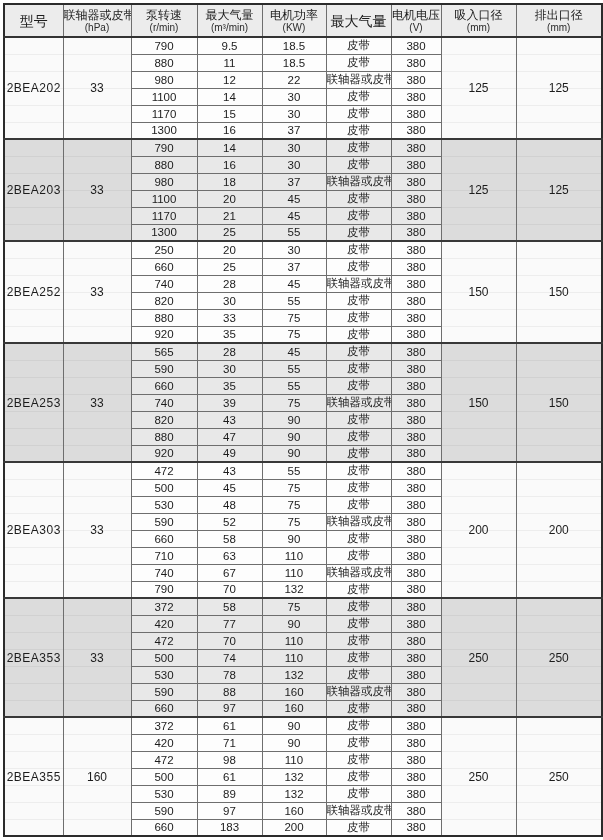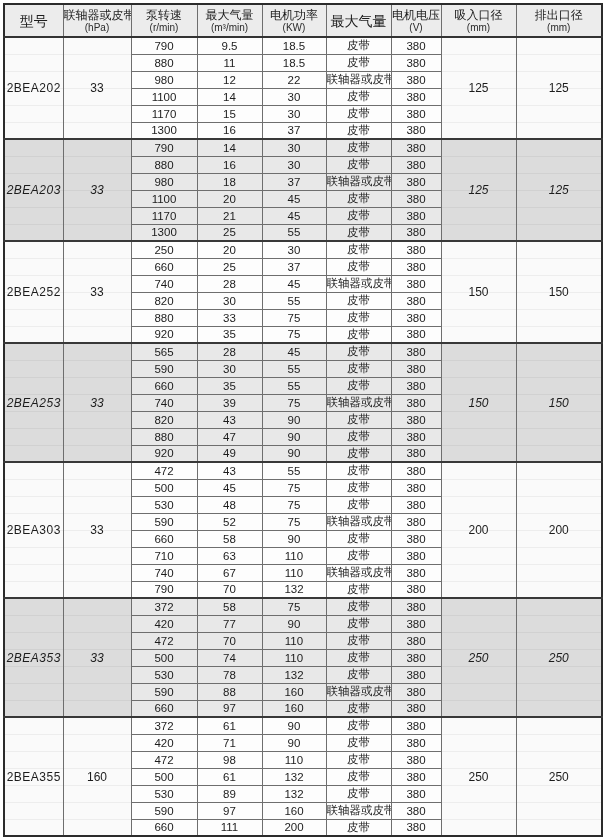--- a/index.html
+++ b/index.html
@@ -49,21 +49,21 @@
     background-color: #fafafa;
     background-image: repeating-linear-gradient(
       to bottom,
       transparent 0px, transparent 16px,
       rgba(0,0,0,0.05) 16px, rgba(0,0,0,0.05) 17px);
     font-size: 12px;
   }
   .spec tbody td.cell-model { letter-spacing: 0.5px; }
   
   .spec tbody tr.shaded td { background-color: #e8e8e8; }
-  .spec tbody tr.shaded td.span-v { background-color: #dcdcdc; font-style: italic; }
+  .spec tbody tr.shaded td.span-v { background-color: #dcdcdc; }
   
   .spec tbody tr.block-top td { border-top: 2px solid #383838; }
 </style>
 </head>
 <body>
 
 <div class="page">
   <table class="spec">
     <colgroup>
       <col style="width:59px">
@@ -460,20 +460,20 @@
         </tr>
         <tr>
           <td>590</td>
           <td>97</td>
           <td>160</td>
           <td>联轴器或皮带</td>
           <td>380</td>
         </tr>
         <tr>
           <td>660</td>
-          <td>111</td>
+          <td>183</td>
           <td>200</td>
           <td>皮带</td>
           <td>380</td>
         </tr>
       </tbody>
   </table>
 </div>
 
 </body></html>

